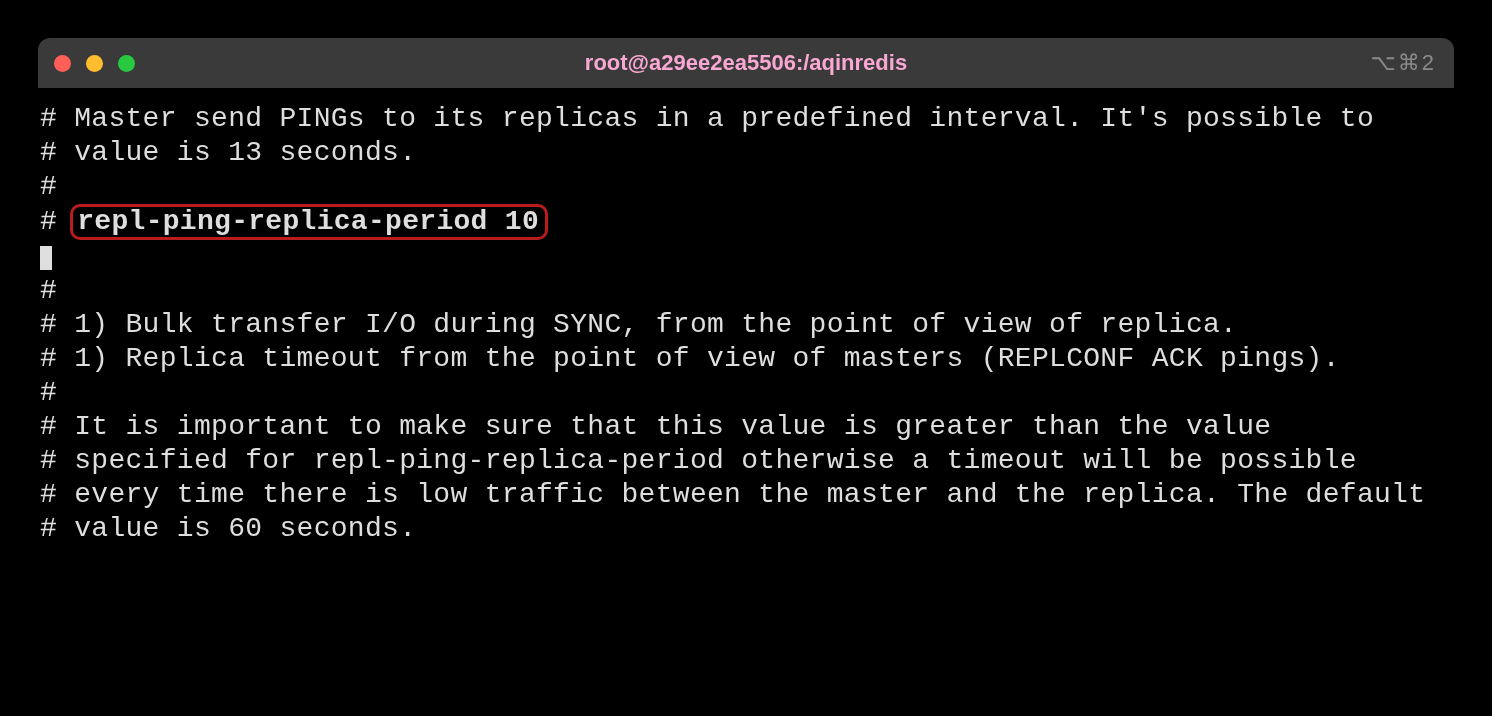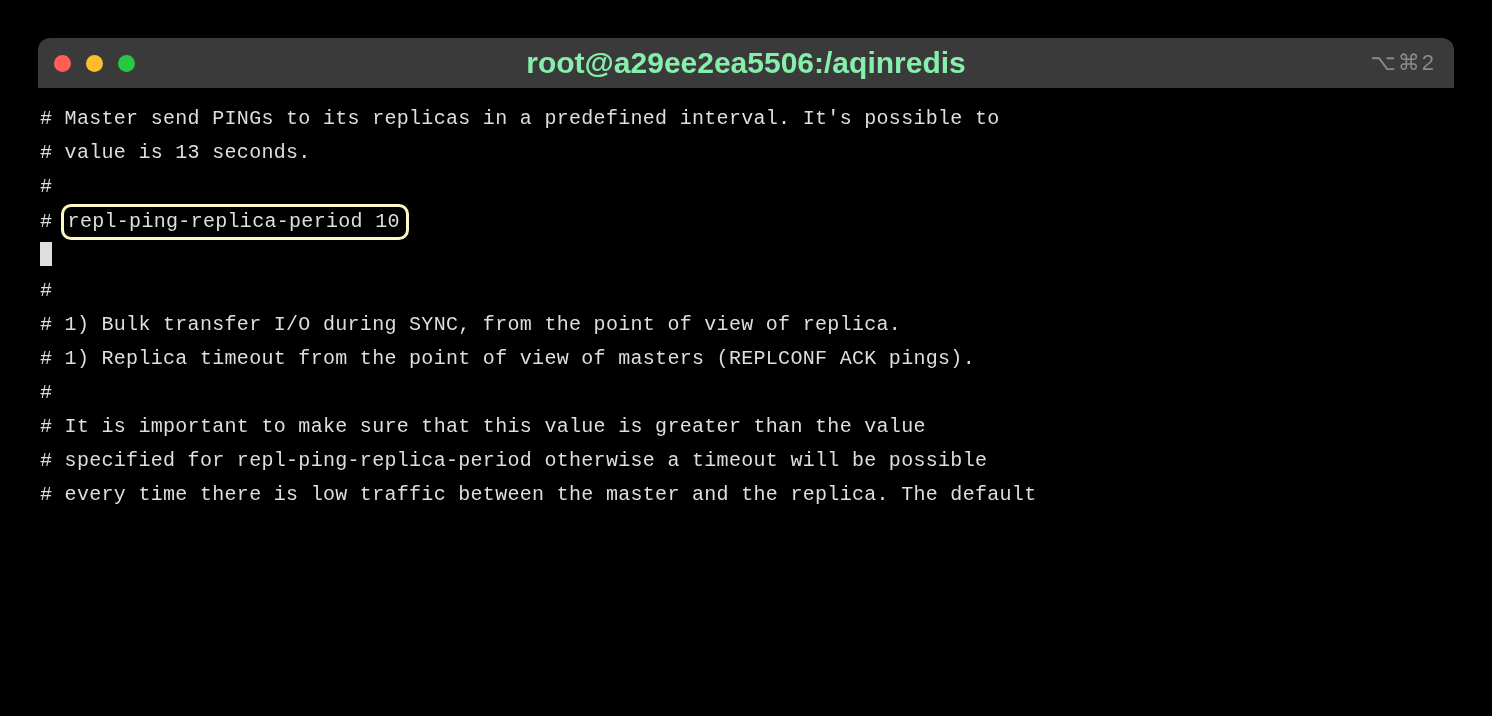--- a/index.html
+++ b/index.html
@@ -37,57 +37,58 @@
       height: 17px;
       border-radius: 50%;
     }
     .tl-close { background: #ff5f57; }
     .tl-min { background: #febc2e; }
     .tl-max { background: #28c840; }
     .title {
       position: absolute;
       left: 50%;
       transform: translateX(-50%);
-      color: #86efac;
-      font-size: 30px;
+      color: #f9a8d4;
+      font-size: 22px;
       font-weight: 600;
       font-family: -apple-system, "SF Pro Text", "Helvetica Neue", sans-serif;
     }
     .shortcut {
       position: absolute;
       right: 18px;
       color: #8a8a8a;
       font-size: 22px;
       font-family: -apple-system, "SF Pro Text", "Helvetica Neue", sans-serif;
       letter-spacing: 2px;
     }
     .terminal {
       background: #000;
       padding: 14px 2px 20px 2px;
       color: #dedede;
-      font-size: 20px;
+      font-size: 28px;
       line-height: 34px;
       letter-spacing: 0.3px;
     }
     .line { white-space: pre; }
     .cursor {
       display: inline-block;
       width: 12px;
       height: 24px;
       background: #dedede;
       vertical-align: text-bottom;
       margin-bottom: 2px;
     }
     .highlight-box {
       display: inline-block;
-      border: 3px solid #fef9c3;
+      border: 3px solid #b91c1c;
       border-radius: 10px;
       padding: 0 6px 0 4px;
       margin-left: -4px;
       line-height: 30px;
+      font-weight: bold;
     }
   </style>
 </head>
 <body>
 
 <div class="window">
   <div class="titlebar">
     <div class="traffic-lights">
       <div class="traffic-light tl-close"></div>
       <div class="traffic-light tl-min"></div>
@@ -102,14 +103,15 @@
     <div class="line">#</div>
     <div class="line"><span># </span><span class="highlight-box">repl-ping-replica-period 10</span></div>
     <div class="line"><span class="cursor"></span></div>
     <div class="line">#</div>
     <div class="line"># 1) Bulk transfer I/O during SYNC, from the point of view of replica.</div>
     <div class="line"># 1) Replica timeout from the point of view of masters (REPLCONF ACK pings).</div>
     <div class="line">#</div>
     <div class="line"># It is important to make sure that this value is greater than the value</div>
     <div class="line"># specified for repl-ping-replica-period otherwise a timeout will be possible</div>
     <div class="line"># every time there is low traffic between the master and the replica. The default</div>
+    <div class="line"># value is 60 seconds.</div>
   </div>
 </div>
 
 </body></html>

